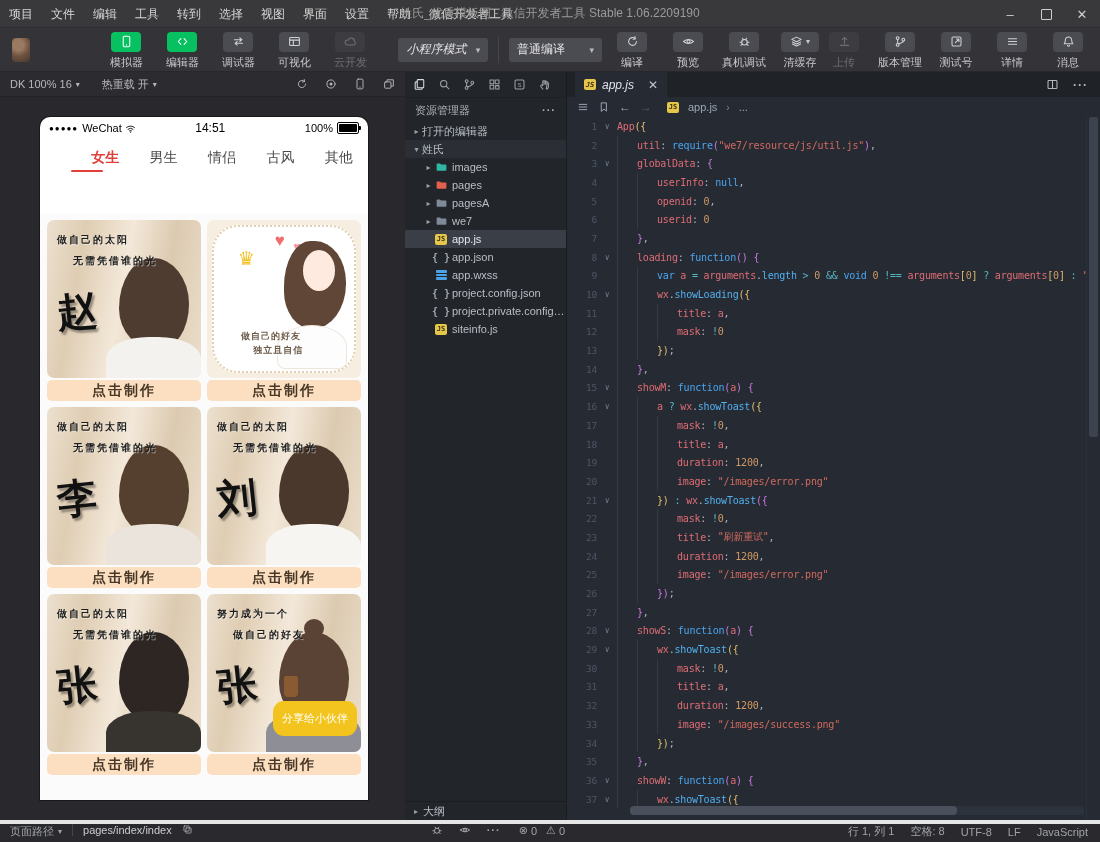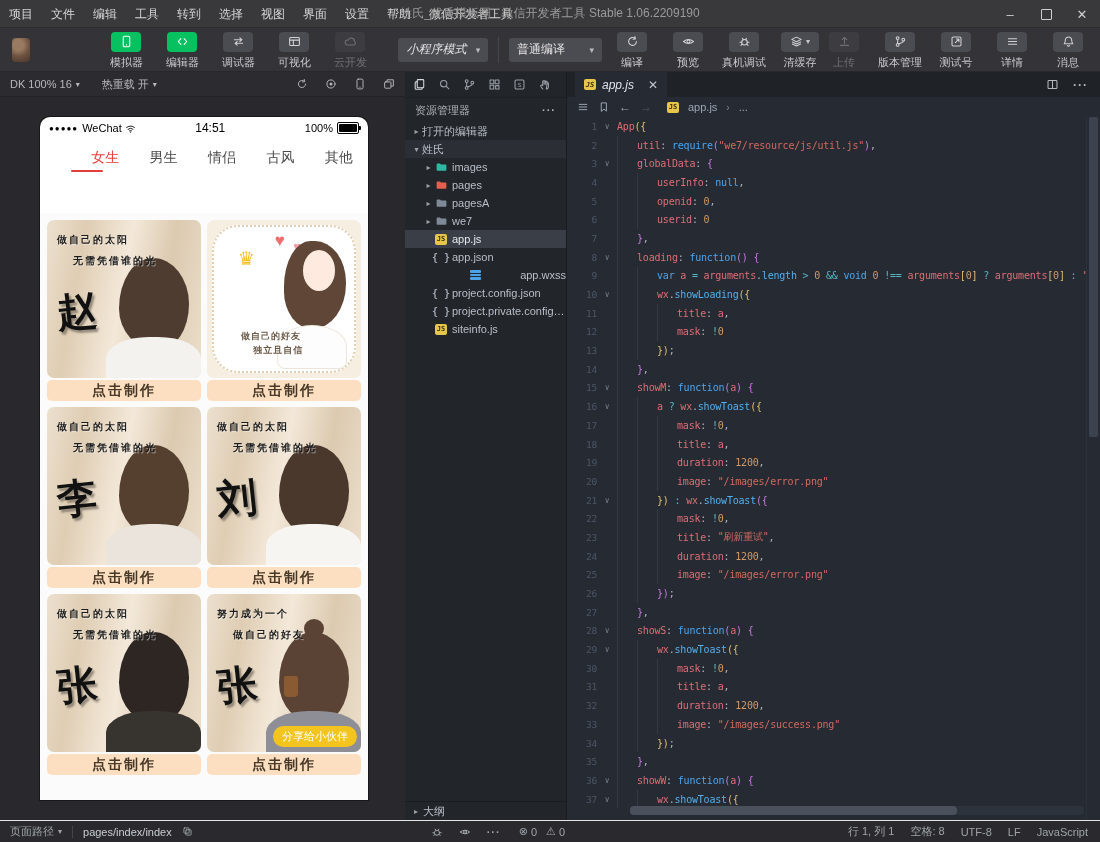--- a/index.html
+++ b/index.html
@@ -62,21 +62,21 @@
   .mp-nav{height:36px;display:flex;align-items:center;justify-content:center;position:relative;}
   .mp-title{font-size:16px;color:#111;font-weight:500;}
   .capsule{position:absolute;right:8px;top:6px;width:64px;height:23px;border:1px solid #e4e4e4;border-radius:13px;
            background:#fff;display:flex;align-items:center;}
   .capsule .c-dots{flex:1;text-align:center;font-size:9px;color:#111;letter-spacing:1px;font-weight:700;}
   .capsule .c-sep{width:1px;height:13px;background:#e4e4e4;}
   .capsule .c-target{flex:1;display:flex;align-items:center;justify-content:center;}
   .capsule .c-target .ico{width:15px;height:15px;color:#111;}
   .mp-tabs{height:38px;display:flex;}
   .mp-tab{flex:1;display:flex;align-items:center;justify-content:center;font-size:14px;color:#4a4a4a;position:relative;cursor:pointer;}
-  .mp-tab.active{color:#e23e3a;font-weight:400;padding-left:36px;}
+  .mp-tab.active{color:#e23e3a;font-weight:700;padding-left:36px;}
   .mp-tab.active:after{content:"";position:absolute;bottom:5px;left:50%;transform:translateX(-50%);
                        width:32px;height:2.5px;border-radius:2px;background:#e23e3a;}
   .mp-content{position:absolute;left:0;right:0;top:96px;bottom:0;background:#fbfbfb;padding:7px;box-sizing:border-box;
               display:grid;grid-template-columns:1fr 1fr;grid-auto-rows:181px;gap:6px;overflow:hidden;}
   .card{position:relative;cursor:pointer;}
   .card-img{position:relative;height:158px;border-radius:7px;overflow:hidden;
             background:linear-gradient(100deg,#ece0cf 0%,#dfcdb3 22%,#f3e8d9 48%,#dccab0 72%,#ebdecb 100%);}
   .card-l1,.card-l2{position:absolute;font-size:10px;font-weight:700;color:#1c1c1c;letter-spacing:2px;
                     text-shadow:1px 1px 0 rgba(255,255,255,.45);font-family:"DejaVu Serif",serif;}
   .card-l1{left:10px;top:13px;}
@@ -84,22 +84,22 @@
   .card-surname{position:absolute;left:10px;top:64px;font-size:40px;color:#111;font-weight:700;
                 font-family:"DejaVu Serif",serif;transform:rotate(-6deg);
                 text-shadow:2px 3px 2px rgba(0,0,0,.35);}
   .art-hair{position:absolute;right:8%;top:24%;width:45%;height:58%;
             border-radius:48% 52% 44% 56% / 55% 50% 50% 45%;
             background:radial-gradient(circle at 40% 25%,#6b5445 0 30%,#4b392e 70%,#38291f 100%);}
   .art-top{position:absolute;right:0;bottom:-4%;width:62%;height:30%;border-radius:45% 45% 0 0;}
   .card-caption{height:21px;margin-top:2px;border-radius:5px;background:#fcdfc0;
                 display:flex;align-items:center;justify-content:center;
                 font-size:14px;font-weight:700;color:#473828;letter-spacing:2px;}
-  .badge{position:absolute;right:4px;bottom:5px;background:#f3c41e;color:#fff;font-size:11px;
-         padding:3px 9px;border-radius:11px;white-space:nowrap;}
+  .badge{position:absolute;right:4px;bottom:16px;background:#f3c41e;color:#fff;font-size:11px;
+         padding:10px 9px;border-radius:11px;white-space:nowrap;}
   
   .card.princess .card-img{background:#f6eee1;}
   .scallop{position:absolute;inset:5px;background:#fff;border-radius:26px;border:2px dotted #e3d0b2;}
   .pr-crown{position:absolute;left:20%;top:17%;font-size:19px;color:#f4c226;}
   .pr-heart1{position:absolute;left:44%;top:7%;font-size:17px;color:#ef6f6f;}
   .pr-heart2{position:absolute;left:56%;top:12%;font-size:13px;color:#f59aa4;}
   .pr-hair{position:absolute;right:10%;top:13%;width:40%;height:56%;background:#5f4636;
            border-radius:46% 54% 58% 50% / 55% 50% 55% 45%;}
   .pr-face{position:absolute;right:17%;top:19%;width:21%;height:26%;background:#ffeadf;border-radius:50%;}
   .pr-dress{position:absolute;right:9%;bottom:6%;width:44%;height:26%;background:#fdfdfd;
@@ -159,22 +159,22 @@
   .cl .codetext{flex:none;}
   .t-p{color:#e06c75}.t-k{color:#4aa5f0}.t-f{color:#52b0f0}.t-o{color:#56b6c2}
   .t-s{color:#d1695e}.t-n{color:#d19a66}.t-w{color:#abb2bf}
   .t-b1{color:#e2bf6d}.t-b2{color:#c678dd}
   .vscroll{position:absolute;right:0;top:45px;bottom:0;width:13px;background:#262b33;border-left:1px solid #2b313a;}
   .vscroll .thumb{position:absolute;left:2px;right:2px;top:0;height:320px;background:#3d434e;border-radius:2px;}
   .hscroll{position:absolute;left:63px;right:16px;bottom:5px;height:9px;background:rgba(60,66,76,.35);border-radius:4px;}
   .hscroll .thumb{position:absolute;left:0;top:0;bottom:0;width:72%;background:#4a515c;border-radius:4px;}
 
   
-  .statusbar{position:absolute;left:0;bottom:0;right:0;height:22px;background:#2a2a2e;border-top:1px solid #e5e5e5;
-             display:flex;align-items:center;font-size:11px;color:#9fa3a9;box-sizing:border-box;margin-top:40px;}
+  .statusbar{position:absolute;left:0;bottom:0;right:0;height:22px;background:#2a2a2e;border-top:4px solid #e5e5e5;
+             display:flex;align-items:flex-start;font-size:11px;color:#9fa3a9;box-sizing:border-box;margin-top:40px;}
   .sb-item{display:flex;align-items:center;gap:4px;margin-left:10px;cursor:pointer;}
   .sb-sep{width:1px;height:12px;background:#45454a;margin-left:10px;}
   .sb-path{color:#c9ccd2;}
   .sb-icons{display:flex;align-items:center;gap:16px;margin-left:238px;}
   .sb-icons .ico{width:12px;height:12px;color:#9fa3a9;cursor:pointer;}
   .sb-counts{display:flex;align-items:center;gap:3px;margin-left:18px;}
   .sb-right{margin-left:auto;display:flex;align-items:center;gap:16px;margin-right:12px;}
   .sb-right span{cursor:pointer;}
   .caret-down{font-size:8px;}
   .copy-ico{width:11px;height:11px;color:#9fa3a9;}
@@ -611,21 +611,21 @@
           </span>
           <span class="fname">app.js</span>
         </div>
         <div class="tree-row" style="padding-left: 18px;">
           <span class="arrow"></span>
           <span class="ficon">
             <span class="bracechip">{ }</span>
           </span>
           <span class="fname">app.json</span>
         </div>
-        <div class="tree-row" style="padding-left: 18px; justify-content: space-between;">
+        <div class="tree-row" style="padding-left: 18px;">
           <span class="arrow"></span>
           <span class="ficon">
             <span class="wxsschip">
               <i></i>
               <i></i>
               <i></i>
             </span>
           </span>
           <span class="fname">app.wxss</span>
         </div>

